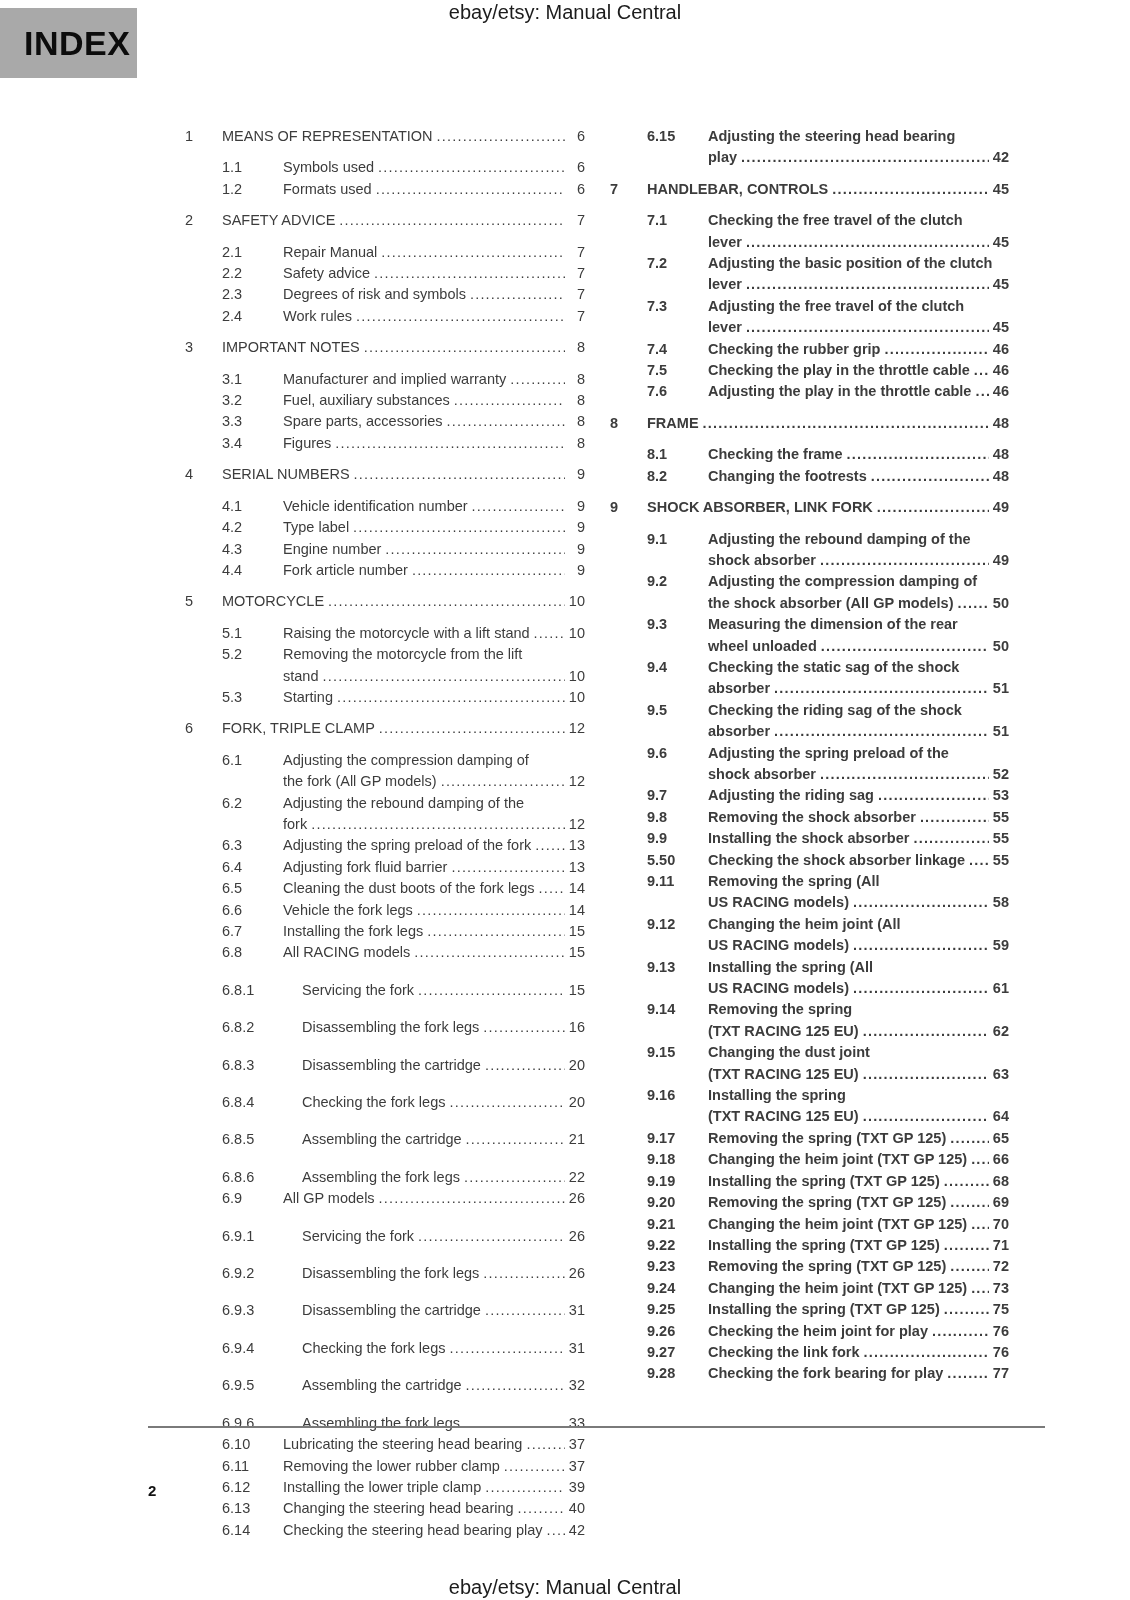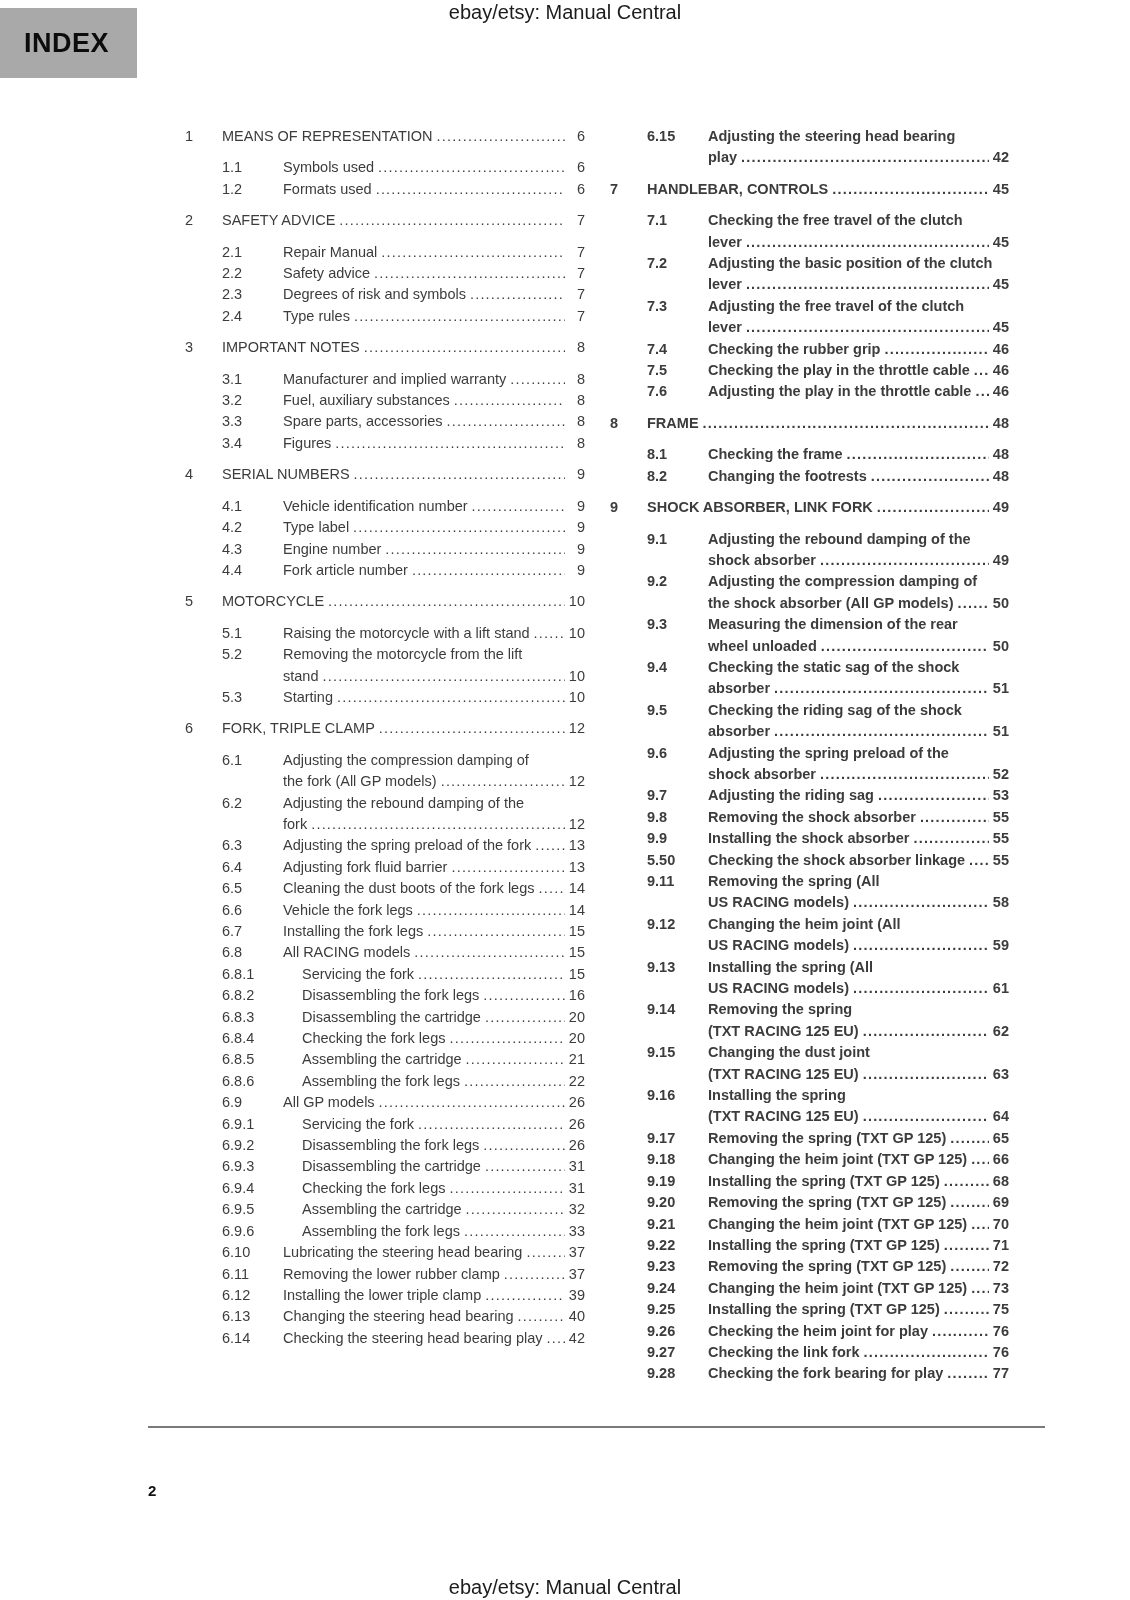--- a/index.html
+++ b/index.html
@@ -10,34 +10,34 @@
     overflow:hidden;
   }
   .header-title{
     position:absolute;top:1px;left:0;width:100%;
     text-align:center;font-size:20px;color:#1c1c1c;
   }
   .index-box{
     position:absolute;left:0;top:8px;width:137px;height:70px;
     background:var(--boxbg,#a9a9a9);
     display:flex;align-items:center;box-sizing:border-box;padding-left:24px;
-    font-size:27px;font-weight:bold;color:#0c0c0c;letter-spacing:0.5px;
+    font-size:34px;font-weight:bold;color:#0c0c0c;letter-spacing:0.5px;
   }
   .toc-col{
     position:absolute;top:126px;
     font-size:14.5px;line-height:21.4px;color:var(--text,#3c3c3c);
   }
   #col-0{left:185px;width:400px;}
   #col-1{left:610px;width:399px;font-weight:bold;}
   .entry{display:flex;align-items:flex-start;}
   .entry .num{flex:0 0 auto;white-space:nowrap;}
   .entry.lv1 .num{width:37px;}
   .entry.lv2{padding-left:37px;}
   .entry.lv2 .num{width:61px;}
-  .entry.lv3{padding-left:37px;}
+  .entry.lv3{padding-left:37px;margin-top:16px;}
   .entry.lv3 .num{width:80px;}
   .entry.lv1{margin:10px 0;}
   .toc-col .entry.lv1:first-child{margin-top:0;}
   .entry .body{flex:1 1 auto;min-width:0;}
   .line.last{display:flex;align-items:baseline;}
   .line .txt{white-space:nowrap;flex:0 0 auto;}
   .dots{
     flex:1 1 auto;min-width:6px;overflow:hidden;white-space:nowrap;
     letter-spacing:1.2px;padding:0 3px 0 4px;
   }
@@ -131,21 +131,21 @@
           <span class="txt">Degrees of risk and symbols</span>
           <span class="dots">................................................................................................................................................................</span>
           <span class="pg">7</span>
         </div>
       </div>
     </div>
     <div class="entry lv2">
       <span class="num">2.4</span>
       <div class="body">
         <div class="line last">
-          <span class="txt">Type rules</span>
+          <span class="txt">Work rules</span>
           <span class="dots">................................................................................................................................................................</span>
           <span class="pg">7</span>
         </div>
       </div>
     </div>
     <div class="entry lv1">
       <span class="num">3</span>
       <div class="body">
         <div class="line last">
           <span class="txt">IMPORTANT NOTES</span>

